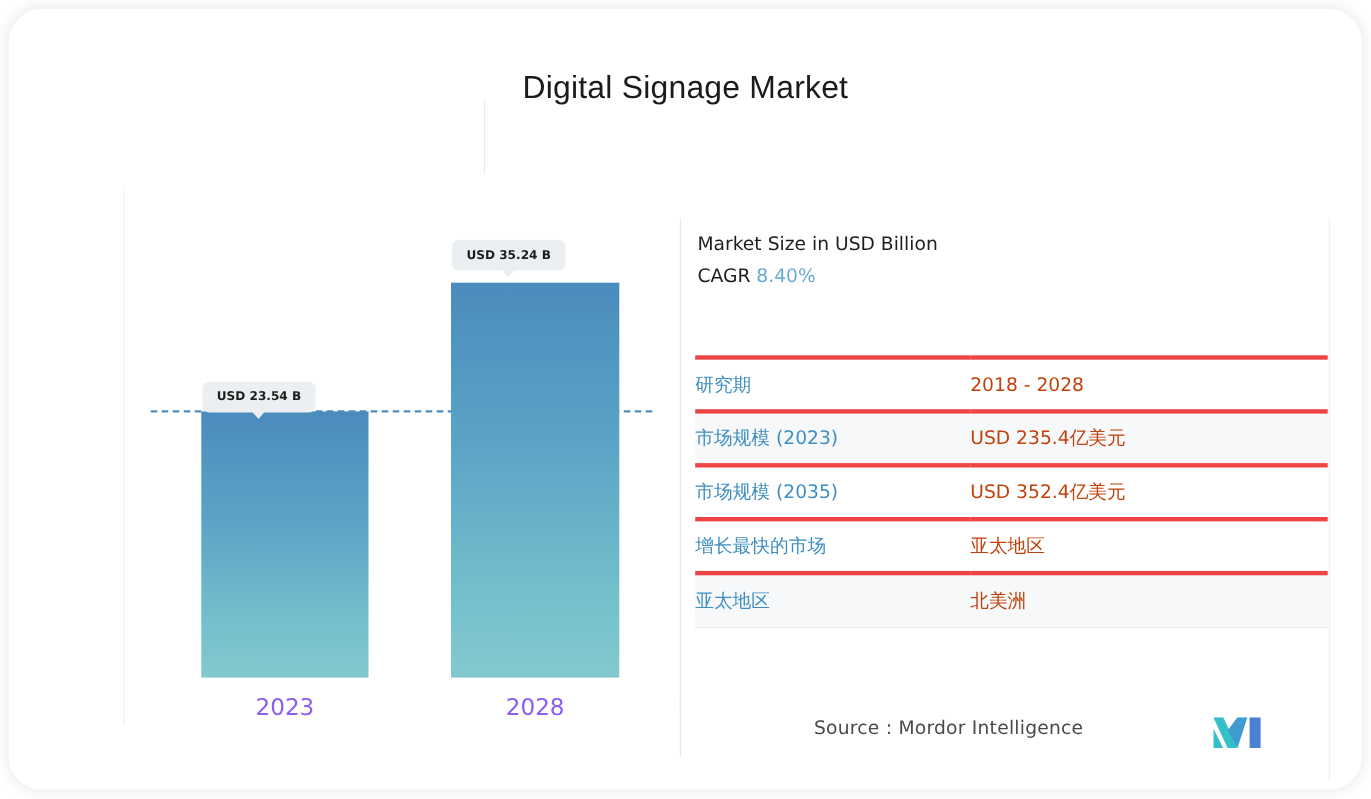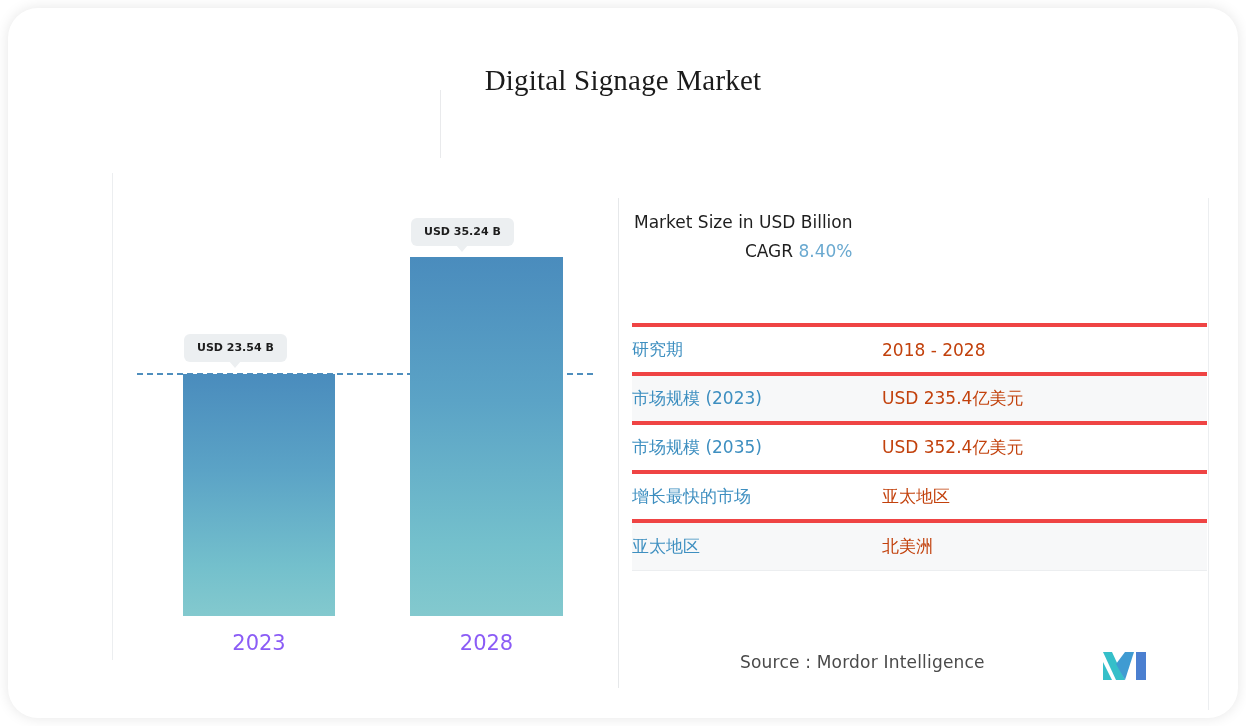--- a/index.html
+++ b/index.html
@@ -46,21 +46,21 @@
   .title-text {
     position: absolute;
     left: 0;
     top: 8px;
     width: 1230px;
     text-align: center;
     font-size: 29px;
     font-weight: 500;
     letter-spacing: 0.2px;
     color: #1b1b1b;
-    font-family: Liberation Serif, serif;
+    font-family: Liberation Sans, sans-serif;
   }
 
   
   .chart-panel {
     position: absolute;
     left: 104px;
     top: 165px;
     width: 498px;
     height: 487px;
   }
@@ -128,21 +128,21 @@
     content: "";
     position: absolute;
     left: 50%;
     bottom: -6px;
     margin-left: -6px;
     width: 0; height: 0;
     border-left: 6px solid transparent;
     border-right: 6px solid transparent;
     border-top: 7px solid #eceff1;
   }
-  .tip-2023 { left: 72px;  top: 161px; }
+  .tip-2023 { left: 72px;  top: 174px; }
   .tip-2028 { left: 299px; top: 45px; }
 
   
   .info-panel {
     position: absolute;
     left: 610px;
     top: 190px;
     width: 592px;
     height: 450px;
   }
@@ -155,21 +155,20 @@
     background: #e6e8ea;
   }
   .info-head {
     position: absolute;
     left: 16px;
     top: 10px;
     font-size: 17px;
     color: #1e1e1e;
     line-height: 29px;
     font-family: "DejaVu Sans", "Liberation Sans", sans-serif;
-    text-align: right;
   }
   .cagr-val { color: #6aa9d0; }
 
   .kv-table {
     position: absolute;
     left: 14px;
     top: 125px;
     width: 575px;
     border-collapse: collapse;
   }

